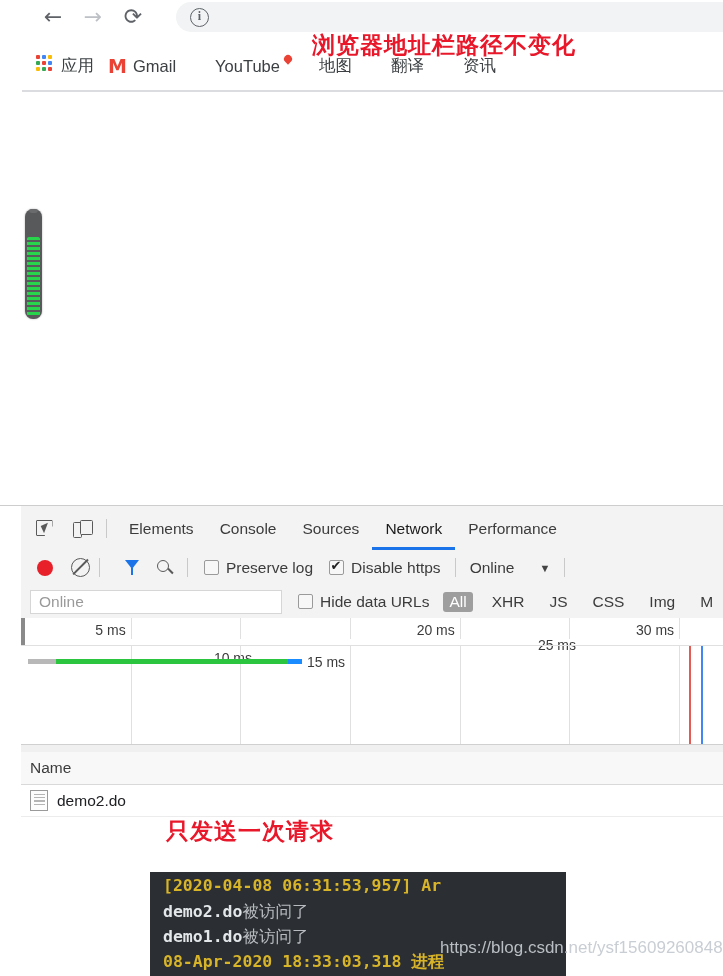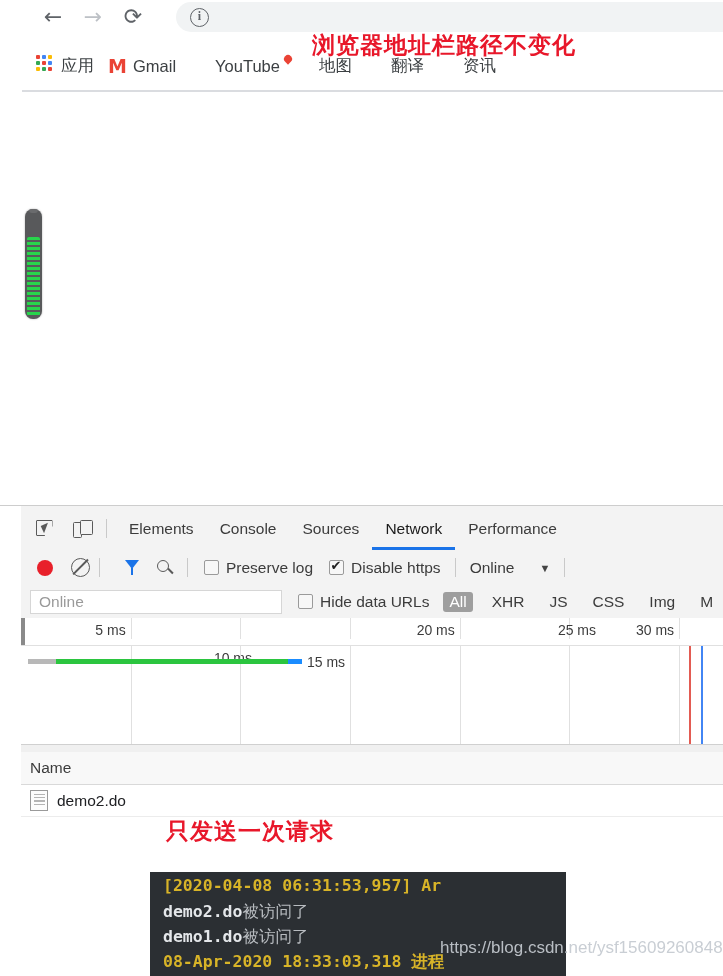--- a/index.html
+++ b/index.html
@@ -415,21 +415,21 @@
     <div class="tl-ruler" id="tl-ruler">
         <div class="tl-gridline" style="left: 109.688px;"></div>
         <div class="tl-tick-lbl" style="left: 109.688px;">5 ms</div>
         <div class="tl-gridline" style="left: 219.375px;"></div>
         <div class="tl-tick-lbl" style="left: 236px; margin-top: 28px;">10 ms</div>
         <div class="tl-gridline" style="left: 329.062px;"></div>
         <div class="tl-tick-lbl" style="left: 329.062px; margin-top: 32px;">15 ms</div>
         <div class="tl-gridline" style="left: 438.75px;"></div>
         <div class="tl-tick-lbl" style="left: 438.75px;">20 ms</div>
         <div class="tl-gridline" style="left: 548.438px;"></div>
-        <div class="tl-tick-lbl" style="left: 580px;">25 ms</div>
+        <div class="tl-tick-lbl" style="left: 560px; margin-top: 15px;">25 ms</div>
         <div class="tl-gridline" style="left: 658.125px;"></div>
         <div class="tl-tick-lbl" style="left: 658.125px;">30 ms</div>
       </div>
     <div class="tl-body" id="tl-body">
         <div class="tl-gridline" style="left: 109.688px; top: 0px; bottom: 0px;"></div>
         <div class="tl-gridline" style="left: 219.375px; top: 0px; bottom: 0px;"></div>
         <div class="tl-gridline" style="left: 329.062px; top: 0px; bottom: 0px;"></div>
         <div class="tl-gridline" style="left: 438.75px; top: 0px; bottom: 0px;"></div>
         <div class="tl-gridline" style="left: 548.438px; top: 0px; bottom: 0px;"></div>
         <div class="tl-gridline" style="left: 658.125px; top: 0px; bottom: 0px;"></div>

